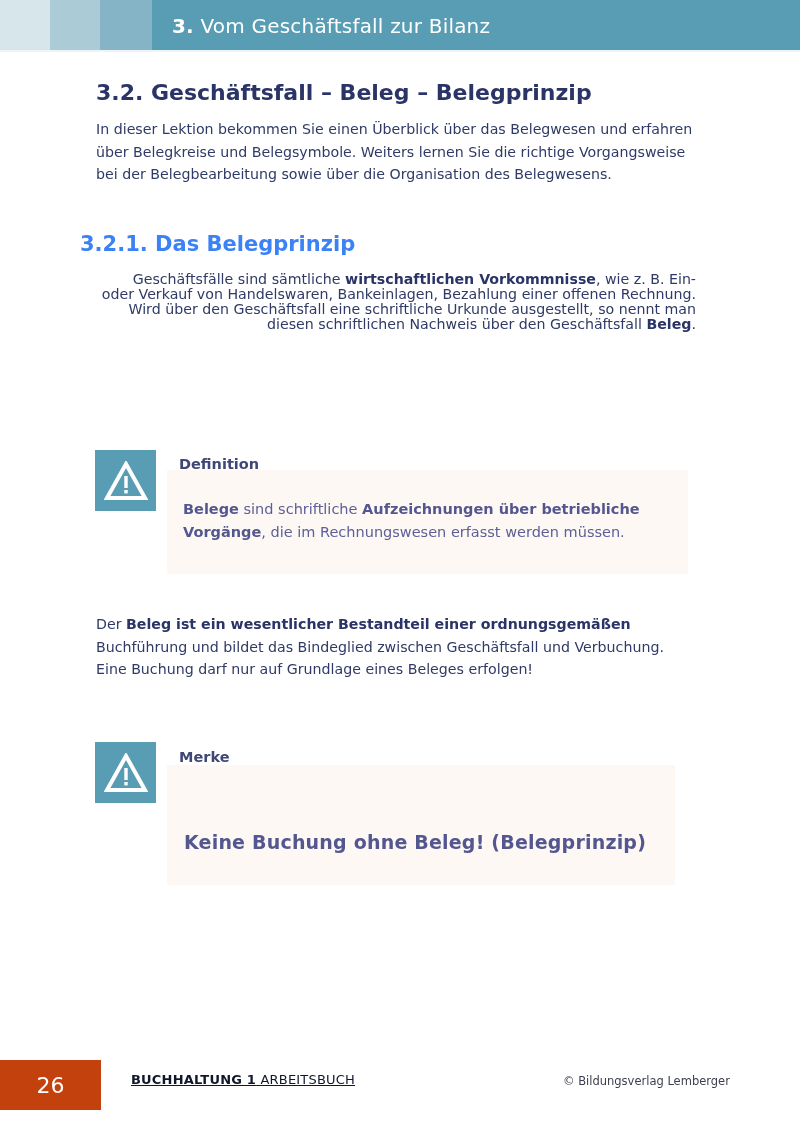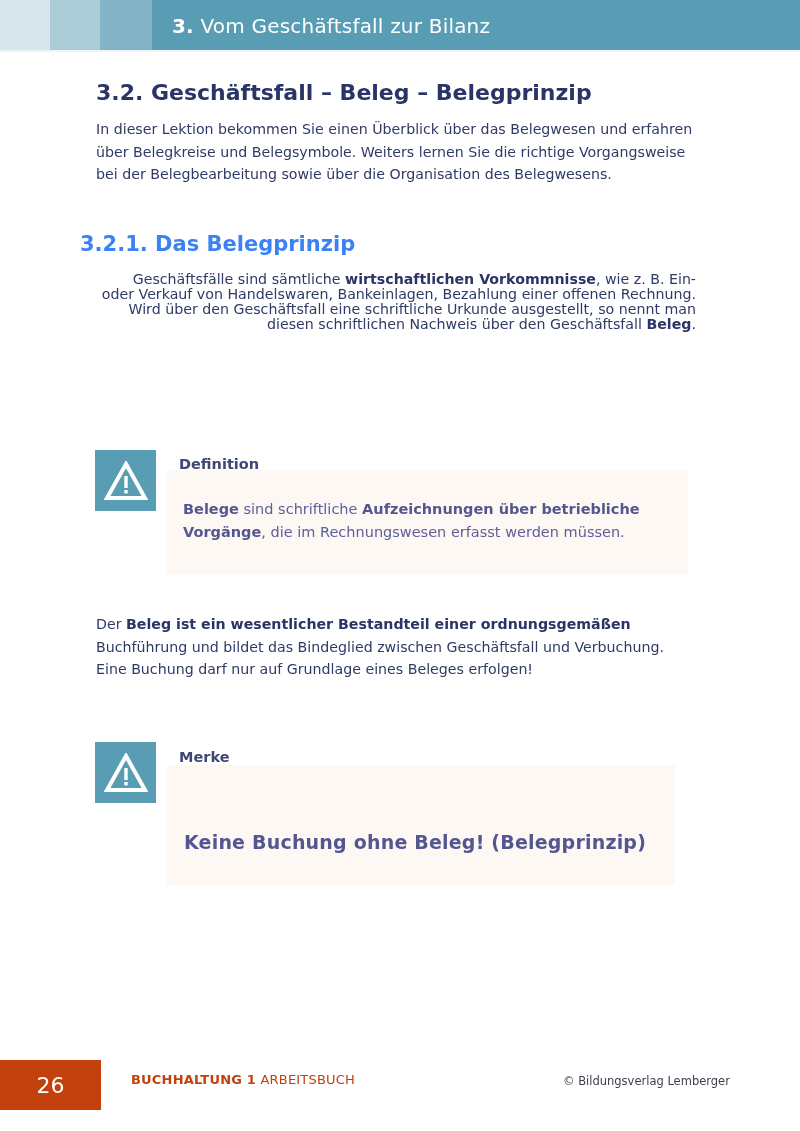--- a/index.html
+++ b/index.html
@@ -62,22 +62,23 @@
     .mrk { top: 765px; width: 508px; height: 120px; }
     .mrk .lead { position: absolute; left: 17px; top: 23px; font-size: 14.5px; font-weight: bold; color: #5c5f98; }
     .mrk .big { position: absolute; left: 17px; top: 66px; font-size: 19px; font-weight: bold; color: #54578f; letter-spacing: 0.2px; text-align: center; }
 
     .footer-num {
       position: absolute; left: 0; top: 1052px; width: 101px; height: 50px;
       background: #c2410c; color: #ffffff; font-size: 22px;
       display: flex; align-items: center; justify-content: center; margin-top: 8px;
     }
     .footer-book {
-      position: absolute; left: 131px; top: 1072px; font-size: 13px; color: #c2410c;
+      position: absolute; left: 131px; top: 1072px; font-size: 13px; color: #0f172a;
       letter-spacing: 0.2px;
+      text-decoration: underline;
     }
     .footer-book b { font-weight: bold; }
     .footer-copy {
       position: absolute; left: 563px; top: 1074px; font-size: 11.5px; color: #3b3f4d;
     }
   </style>
 </head>
 <body>
 
 <div class="hdr">

